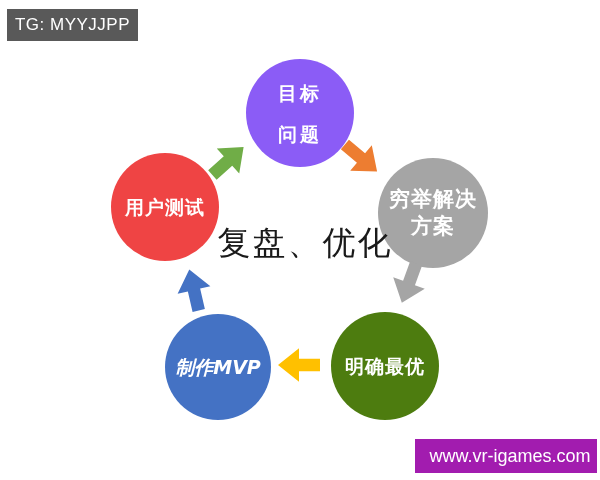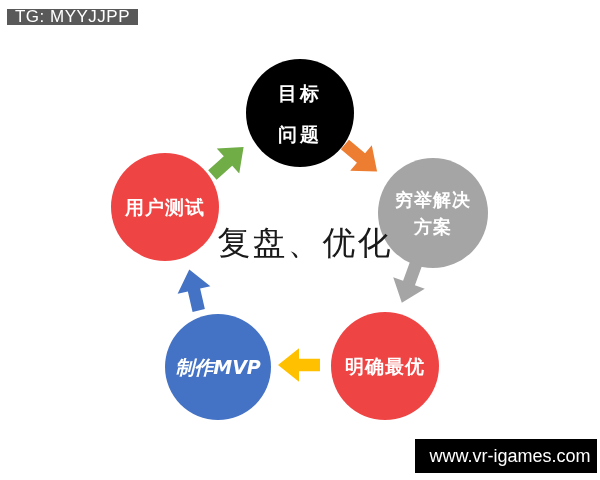--- a/index.html
+++ b/index.html
@@ -14,21 +14,21 @@
   .banner {
     position: absolute;
     display: flex;
     align-items: center;
     justify-content: center;
     color: #ffffff;
     box-sizing: border-box;
   }
   .banner-top {
     left: 7px; top: 9px;
-    width: 131px; height: 16px;
+    width: 131px; height: 32px;
     font-size: 17px;
     letter-spacing: 0.5px;
   }
   .banner-bottom {
     left: 415px; top: 439px;
     width: 182px; height: 34px;
     font-size: 18px;
   }
   .node {
     position: absolute;
@@ -37,21 +37,21 @@
     flex-direction: column;
     align-items: center;
     justify-content: center;
     color: #ffffff;
     font-weight: bold;
     font-family: "DejaVu Sans", sans-serif;
     text-align: center;
   }
   .node .line { display: block; }
   .node-goal     { left: 246px; top:  59px; width: 108px; height: 108px; font-size: 19px; line-height: 28px; letter-spacing: 3px; }
-  .node-solution { left: 378px; top: 158px; width: 110px; height: 110px; font-size: 18px; line-height: 27px; letter-spacing: 1px; }
+  .node-solution { left: 378px; top: 158px; width: 110px; height: 110px; font-size: 21px; line-height: 27px; letter-spacing: 1px; }
   .node-optimal  { left: 331px; top: 312px; width: 108px; height: 108px; font-size: 19px; line-height: 24px; letter-spacing: 1px; }
   .node-mvp      { left: 165px; top: 314px; width: 106px; height: 106px; font-size: 19px; line-height: 24px; }
   .node-testing  { left: 111px; top: 153px; width: 108px; height: 108px; font-size: 19px; line-height: 24px; letter-spacing: 1px; }
   .arrow {
     position: absolute;
     width: 42px; height: 34px;
     overflow: visible;
   }
   .arrow-1 { left: 207px; top: 144px; transform: rotate(-42deg); }
   .arrow-2 { left: 340px; top: 141px; transform: rotate(40deg); }
@@ -73,31 +73,31 @@
 </style>
 </head>
 <body>
 
 <div class="stage">
 
   <div class="banner banner-top" style="background-color: rgb(89, 89, 89);">
     <span>TG: MYYJJPP</span>
   </div>
 
-  <div class="node node-goal" style="background-color: #000000; gap: 13px;">
+  <div class="node node-goal" style="background-color: #8b5cf6; gap: 13px;">
     <span class="line">目标</span>
     <span class="line">问题</span>
   </div>
 
   <div class="node node-solution" style="background-color: rgb(165, 165, 165);">
     <span class="line">穷举解决</span>
     <span class="line">方案</span>
   </div>
 
-  <div class="node node-optimal" style="background-color: #ef4444;">
+  <div class="node node-optimal" style="background-color: #4d7c0f;">
     <span class="line">明确最优</span>
   </div>
 
   <div class="node node-mvp" style="background-color: rgb(68, 114, 196); font-style: italic;">
     <span class="line">制作MVP</span>
   </div>
 
   <div class="node node-testing" style="background-color: #ef4444;">
     <span class="line">用户测试</span>
   </div>
@@ -117,17 +117,17 @@
   <svg class="arrow arrow-4" viewBox="0 0 40 32">
     <polygon points="0,10 20,10 20,0 40,16 20,32 20,22 0,22" fill="#FFC000"></polygon>
   </svg>
 
   <svg class="arrow arrow-5" viewBox="0 0 40 32">
     <polygon points="0,10 20,10 20,0 40,16 20,32 20,22 0,22" fill="#4472C4"></polygon>
   </svg>
 
   <div class="center-label" style="color: rgb(26, 26, 26);">复盘、优化</div>
 
-  <div class="banner banner-bottom" style="background-color: #000000; padding-left: 8px;">
+  <div class="banner banner-bottom" style="background-color: #a21caf; padding-left: 8px;">
     <span>www.vr-igames.com</span>
   </div>
 
 </div>
 
 </body></html>

